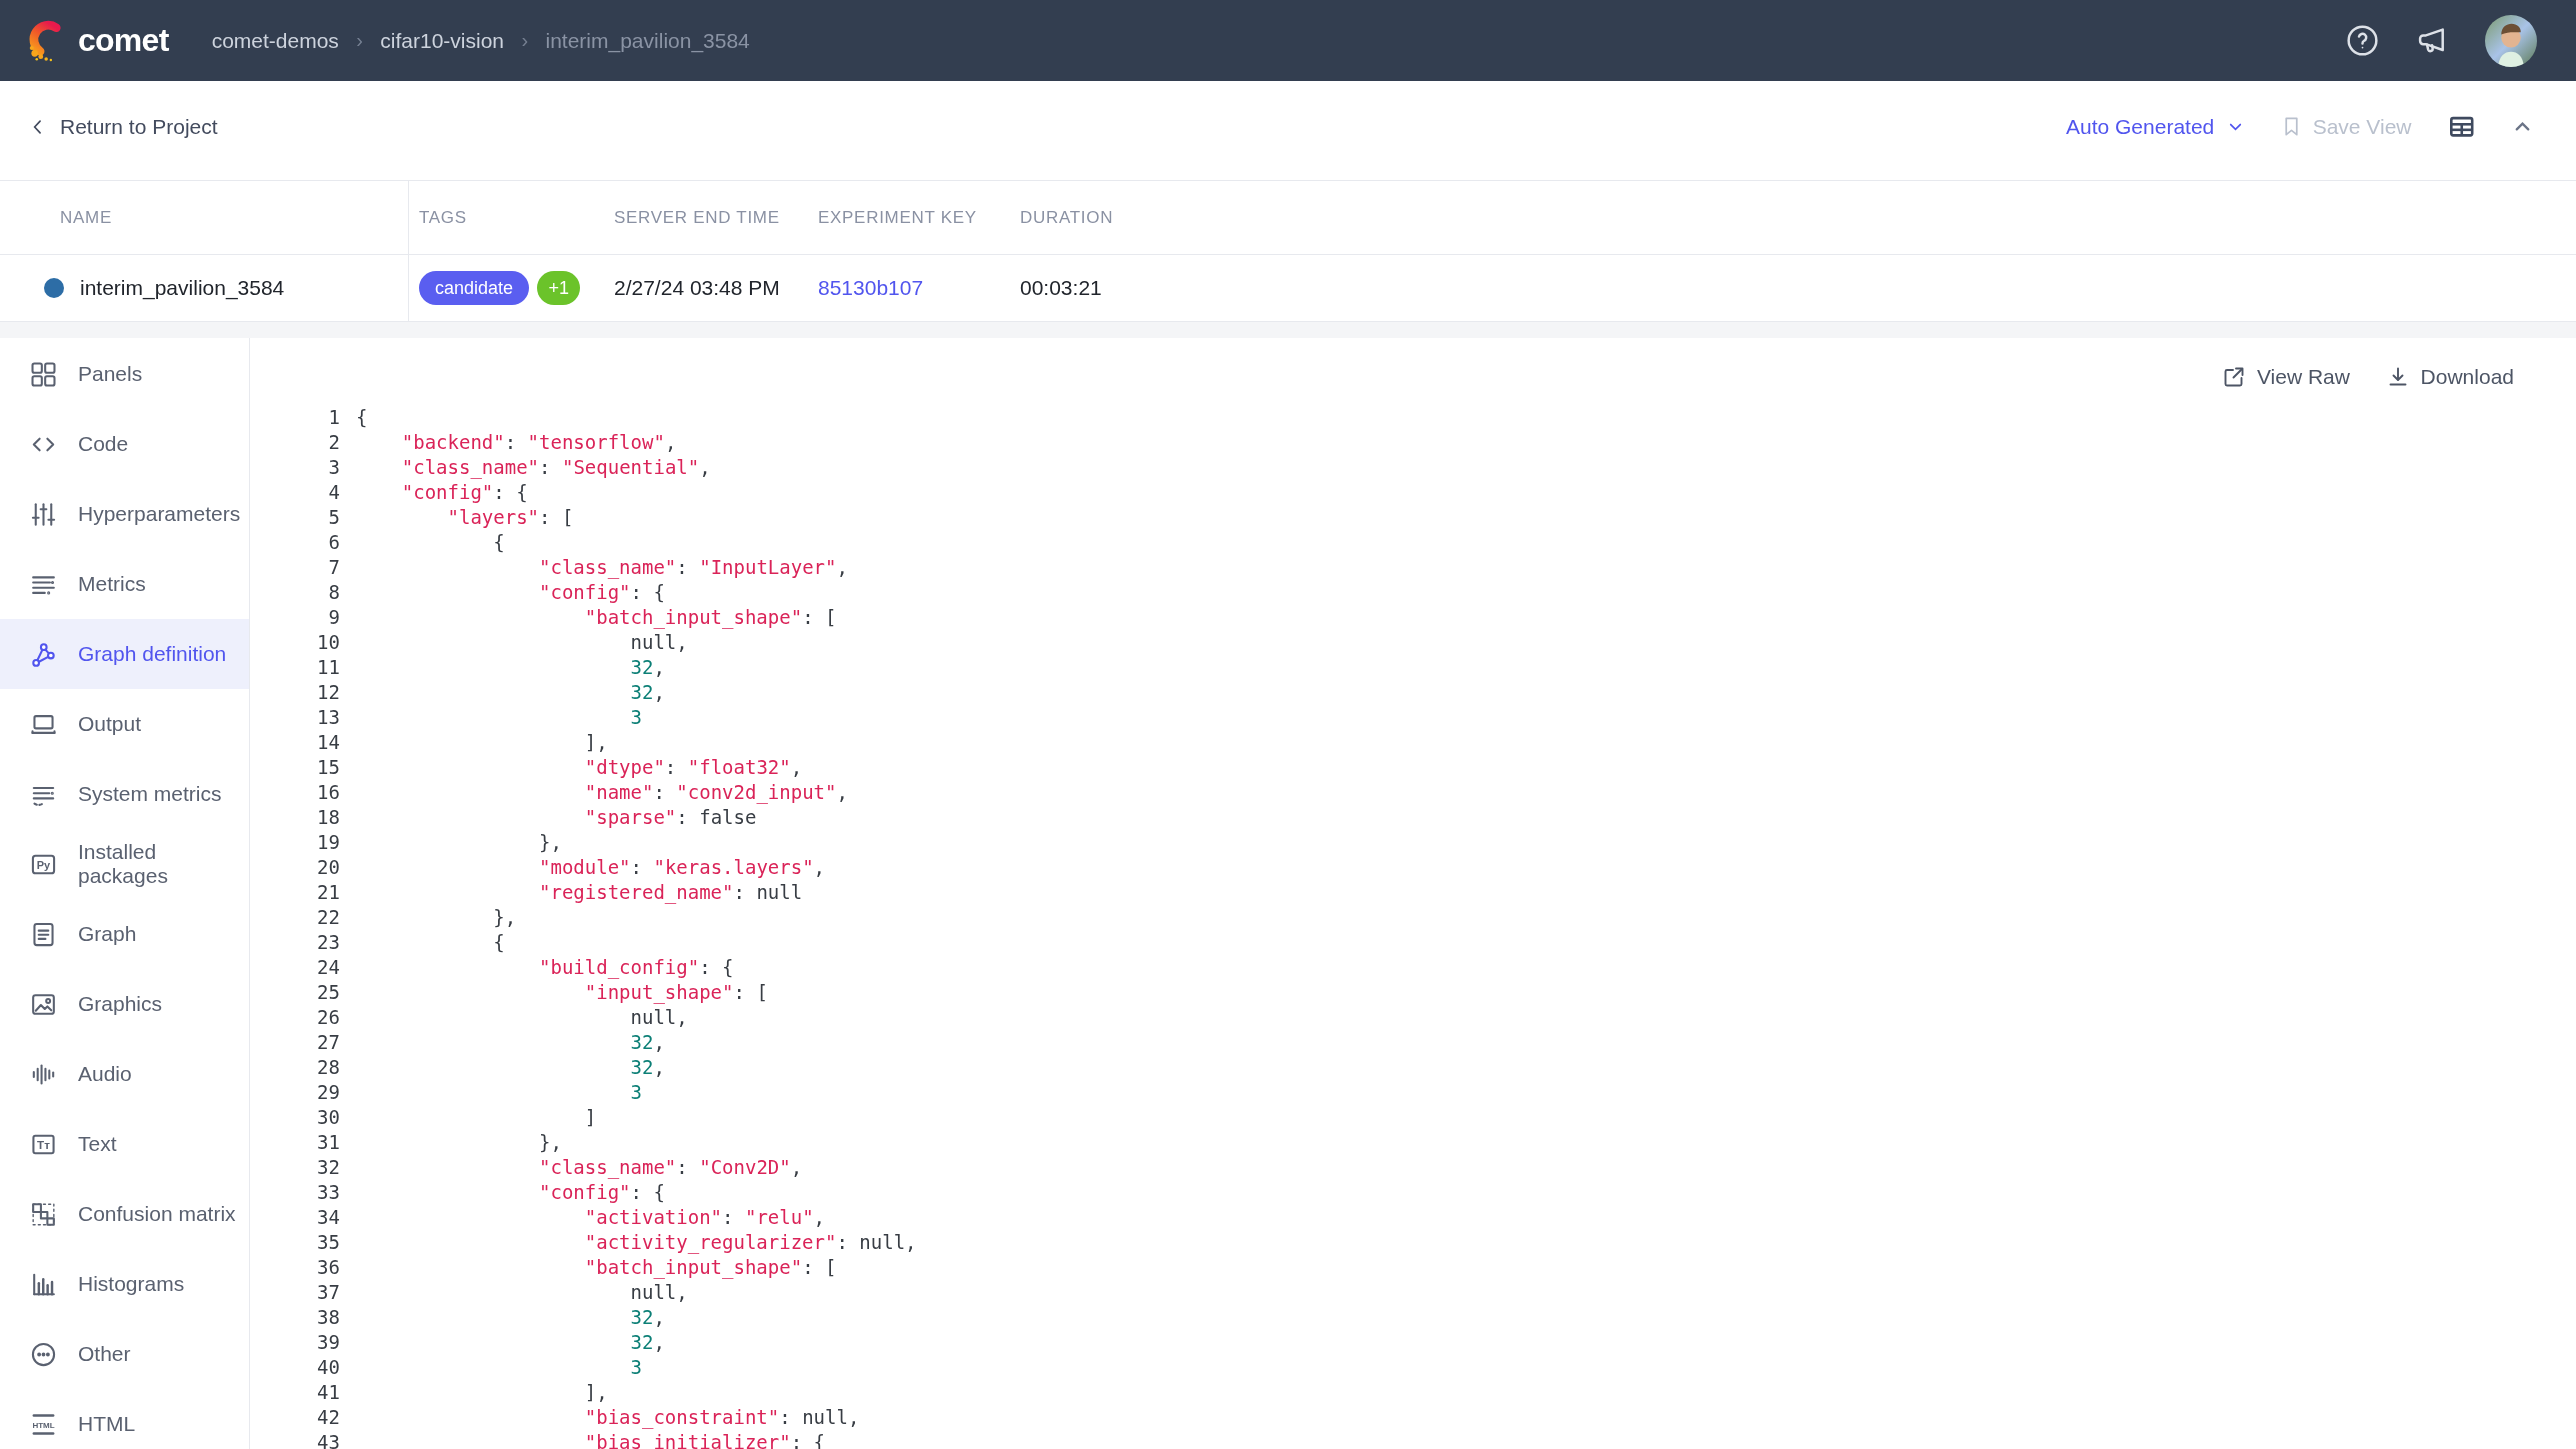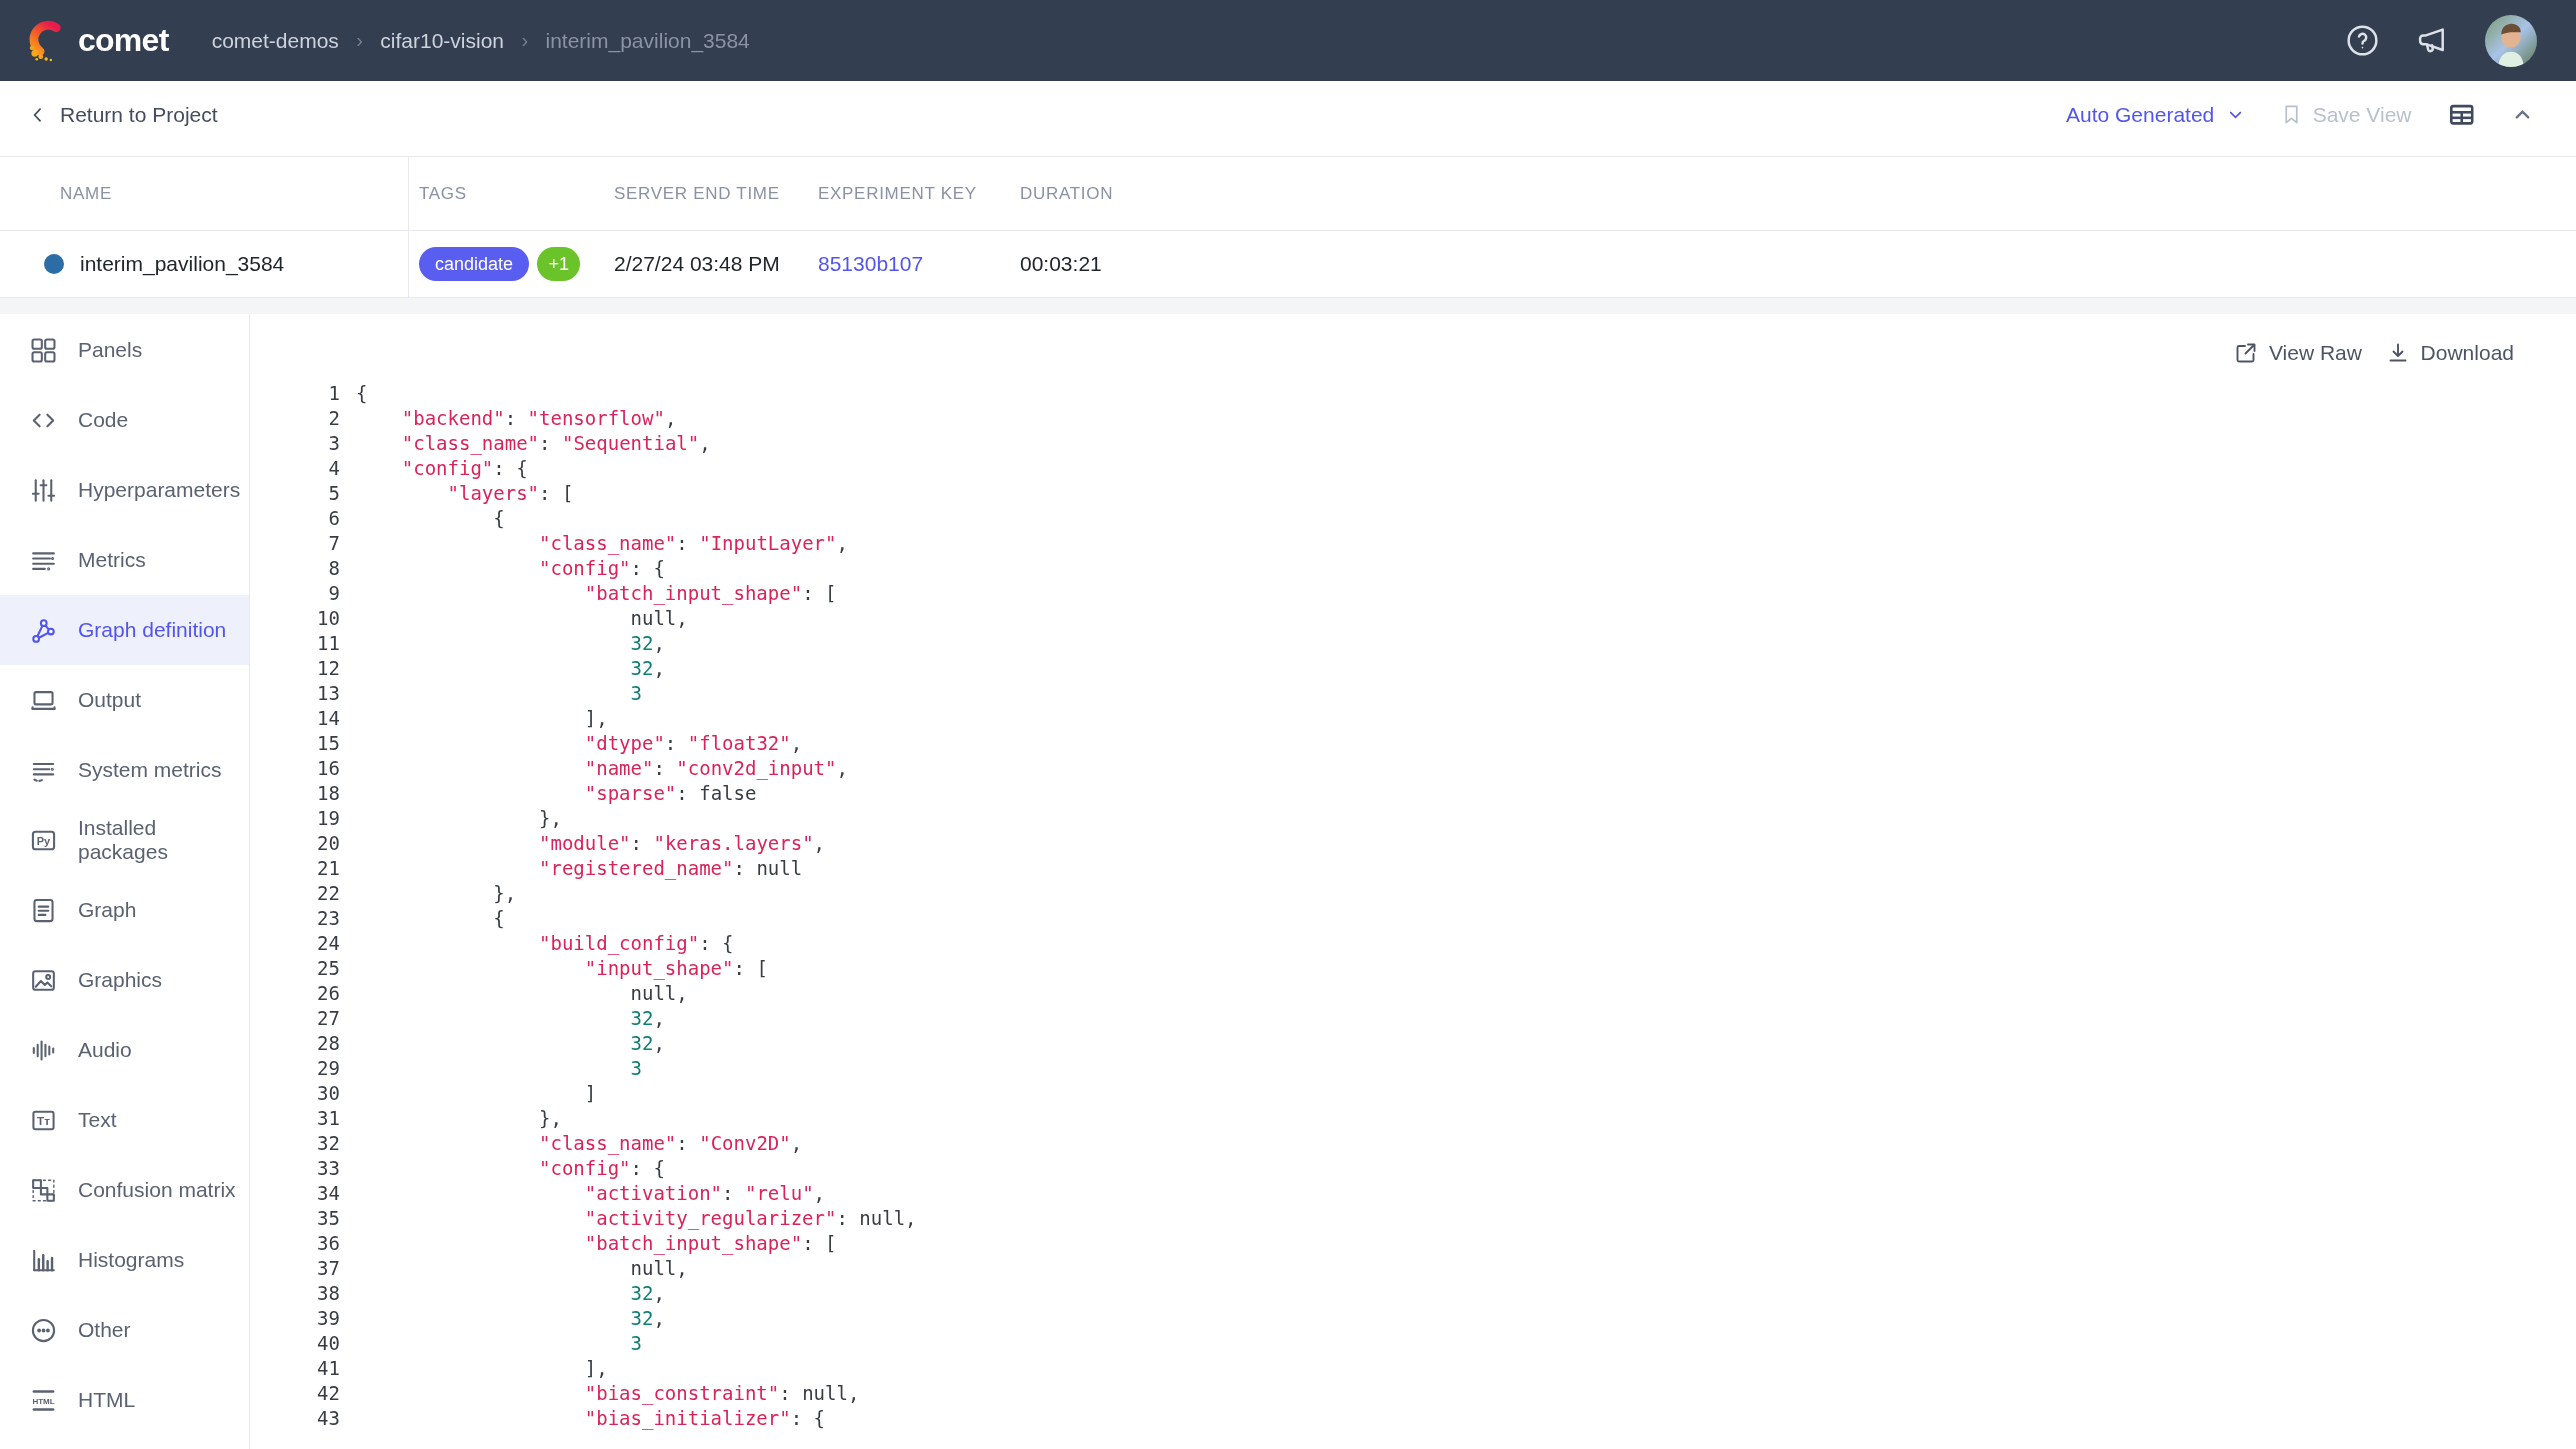--- a/index.html
+++ b/index.html
@@ -14,21 +14,21 @@
   .crumbs { display:flex; align-items:center; gap:17.4px; font-size:21px; }
   .crumb { color:#cdd3dd; cursor:pointer; }
   .crumb.current { color:#8a93a4; cursor:default; }
   .crumb-sep { color:#768092; font-size:20px; }
   .topbar-spacer { flex:1; }
   .topbar-icons { display:flex; align-items:center; gap:35px; }
   .tb-icon { width:35px; height:35px; color:#dde1e8; cursor:pointer; }
   .avatar { width:52px; height:52px; border-radius:50%; overflow:hidden; cursor:pointer; }
 
   
-  .toolbar { height:76px; background:#fff; border-bottom:1.3px solid var(--border);
+  .toolbar { height:100px; background:#fff; border-bottom:1.3px solid var(--border);
     display:flex; align-items:center; padding:0 42px 8px 28px; }
   .back { display:flex; align-items:center; gap:12px; color:#434b5e; font-size:21px; cursor:pointer; }
   .back svg { width:20px; height:20px; }
   .toolbar-right { margin-left:auto; display:flex; align-items:center; gap:35px; }
   .autogen { display:flex; align-items:center; gap:12px; color:var(--accent);
     font-size:21px; cursor:pointer;justify-content:center; }
   .saveview { display:flex; align-items:center; gap:9.4px; color:var(--disabled);
     font-size:21px; cursor:pointer; }
   .grid-btn { color:#3f4a5f; width:29.5px; height:29.5px; cursor:pointer; }
   .collapse-btn { color:#6b7487; width:23px; height:23px; cursor:pointer; }
@@ -62,21 +62,21 @@
   
   .content { display:flex; height:1136px; }
   aside { width:250px; flex:none; border-right:1.3px solid var(--border); padding-top:1.3px; }
   .sb-item { height:70px; display:flex; align-items:center; gap:19px; padding-left:28px;
     color:var(--text_grey); font-size:21px; cursor:pointer; }
   .sb-item.active { background:var(--sidebar_active_bg); color:var(--accent); }
   .sb-icon { width:31px; height:31px; flex:none; display:flex; }
   .sb-icon svg { width:31px; height:31px; }
 
   .panel { flex:1; position:relative; }
-  .panel-tools { display:flex; justify-content:flex-end; gap:24px; padding:27px 62px 4px 0; }
+  .panel-tools { display:flex; justify-content:flex-end; gap:36px; padding:27px 62px 4px 0; }
   .ptool { display:flex; align-items:center; gap:10.7px; color:#4d5565; font-size:21px; cursor:pointer; }
   .ptool svg { width:24px; height:24px; }
 
   
   #code { padding:12px 0 0 39px; font-family:"DejaVu Sans Mono","Liberation Mono",monospace;
     font-size:19px; line-height:25px; }
   .codeline { display:flex; }
   .ln { width:51px; text-align:right; color:var(--code_plain); flex:none; user-select:none; }
   .lc { margin-left:16px; white-space:pre; }
   .tk-k, .tk-s { color:var(--code_string); }

